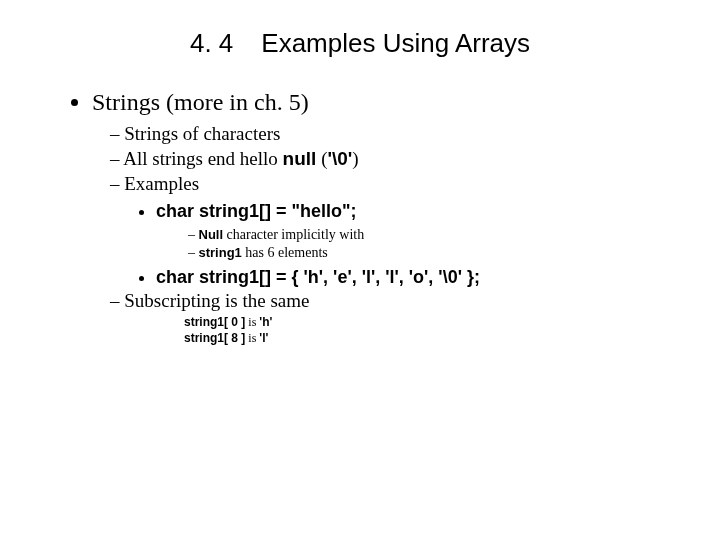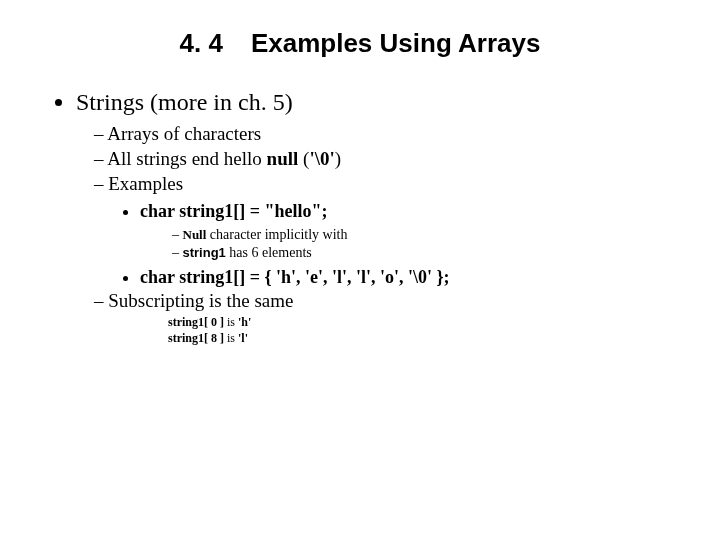--- a/index.html
+++ b/index.html
@@ -13,28 +13,28 @@
   }
   .slide {
     padding: 20px 40px 0 40px;
     box-sizing: border-box;
   }
   .heading {
     display: flex;
     justify-content: center;
     gap: 28px;
     font-family: Arial, Helvetica, sans-serif;
-    font-weight: 700;
+    font-weight: 400;
     font-size: 26px;
     margin: 8px 0 28px 0;
   }
   ul.l0 {
     list-style: disc;
     padding-left: 36px;
-    margin: 0;
+    margin: 16px;
     font-size: 24px;
   }
   ul.l1 {
     list-style: none;
     padding-left: 18px;
     margin: 4px 0 0 0;
     font-size: 19px;
   }
   ul.l1 > li::before {
     content: "– ";
@@ -53,21 +53,21 @@
   }
   ul.l3 > li::before {
     content: "– ";
   }
   .sub-lines {
     padding-left: 74px;
     font-size: 12px;
     line-height: 1.35;
   }
   .mono {
-    font-family: Liberation Serif, serif;
+    font-family: Liberation Sans, sans-serif;
     font-weight: 700;
   }
   .bold-sans {
     font-family: Arial, Helvetica, sans-serif;
     font-weight: 700;
     font-size: 13px;
     text-align: right;
   }
   li { line-height: 1.3; }
 </style>
@@ -79,21 +79,21 @@
   <div class="heading">
     <span>4. 4</span>
     <span>Examples Using Arrays</span>
   </div>
 
   <ul class="l0">
     <li>
       <span>Strings (more in ch. 5)</span>
 
       <ul class="l1">
-        <li><span>Arrays of characters</span></li>
+        <li><span>Strings of characters</span></li>
 
         <li><span>All strings end hello </span><span class="mono">null</span><span> (</span><span class="mono">'\0'</span><span>)</span></li>
 
         <li><span>Examples</span>
 
           <ul class="l2">
             <li>
               <span class="mono">char string1[] = "hello";</span>
               <ul class="l3">
                 <li><span class="mono" style="font-size:13px">Null</span><span> character implicitly with</span></li>

